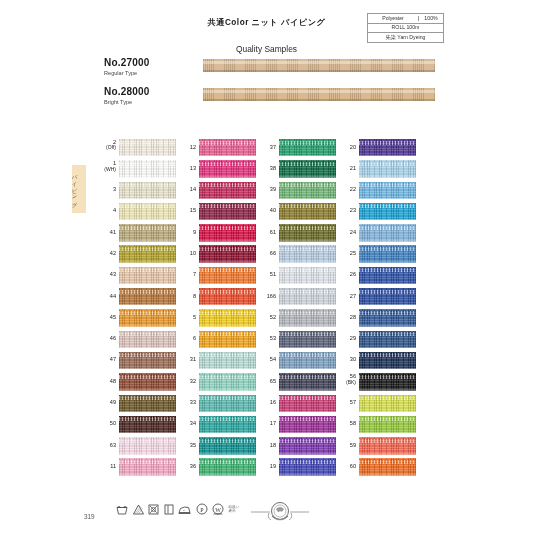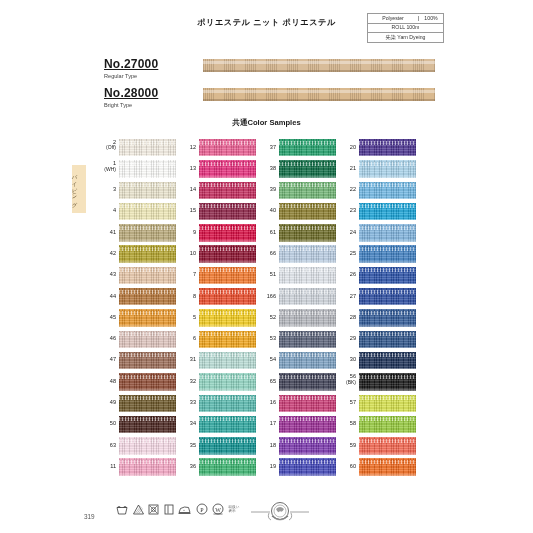--- a/index.html
+++ b/index.html
@@ -19,21 +19,21 @@
   .specbox{position:absolute;left:367px;top:13px;width:75px;
            border:1px solid #9a9a9a;font-size:5.2px;color:#333;background:#fff;}
   .specrow{display:flex;border-bottom:1px solid #9a9a9a;height:8.5px;align-items:center;}
   .specrow:last-child{border-bottom:none;}
   .specrow .c1{flex:1;text-align:center;border-right:1px solid #9a9a9a;line-height:1;}
   .specrow .c2{width:24px;text-align:center;line-height:1;}
   .specrow.full .c1{border-right:none;}
 
   
   .prod{position:absolute;}
-  .prod .no{font-size:12px;font-weight:bold;color:#1a1a1a;letter-spacing:.2px;text-decoration:underline;}
+  .prod .no{font-size:10px;font-weight:bold;color:#1a1a1a;letter-spacing:.2px;}
   .prod .ty{font-size:5.6px;color:#444;margin-top:2px;}
   .strip{position:absolute;height:13px;border-radius:1px;}
   .strip .core{position:absolute;inset:0;}
   .strip .sheen{position:absolute;left:0;right:0;top:2px;height:3px;background:rgba(255,255,255,.38);}
   .strip .shadow{position:absolute;left:0;right:0;bottom:0;height:2px;background:rgba(120,95,65,.35);}
   .strip .ribs{position:absolute;inset:0;
     background-image:repeating-linear-gradient(90deg,rgba(130,105,75,.30) 0 .6px,rgba(255,255,255,0) .6px 2.1px);}
 
   
   .common{position:absolute;left:0;right:0;top:118px;text-align:center;
@@ -71,22 +71,23 @@
   .care svg{display:block;}
   .caretext{font-size:3.6px;color:#555;line-height:1.15;white-space:pre-line;}
   .emblem{position:absolute;left:250px;top:499px;}
 </style>
 </head>
 <body>
 
 <div class="page">
 
   <div class="title">
-    <div class="jp">ポリエステル ニット ポリエステル</div>
-  </div>
+    <div class="jp">共通Color ニット パイピング</div>
+  </div>
+  <div class="quality">Quality Samples</div>
 
   <div class="specbox">
     <div class="specrow">
       <div class="c1">Polyester</div>
       <div class="c2">100%</div>
     </div>
     <div class="specrow full">
       <div class="c1">ROLL 100m</div>
     </div>
     <div class="specrow full">
@@ -109,21 +110,20 @@
     <div class="no">No.28000</div>
     <div class="ty">Bright Type</div>
   </div>
   <div class="strip" id="strip1" style="left:203px;top:88px;width:232px;">
     <div class="core" style="background: rgb(217, 185, 143);"></div>
     <div class="ribs"></div>
     <div class="sheen"></div>
     <div class="shadow"></div>
   </div>
 
-  <div class="common">共通Color Samples</div>
 
   <div class="tab">
     <span>パイピング</span>
   </div>
 
   <div class="grid" id="swatch-grid">
       <div class="col" style="left: 0px;">
         <div class="cell">
           <div class="lbl two">2<span class="sub">(Off)</span></div>
           <div class="sw">

